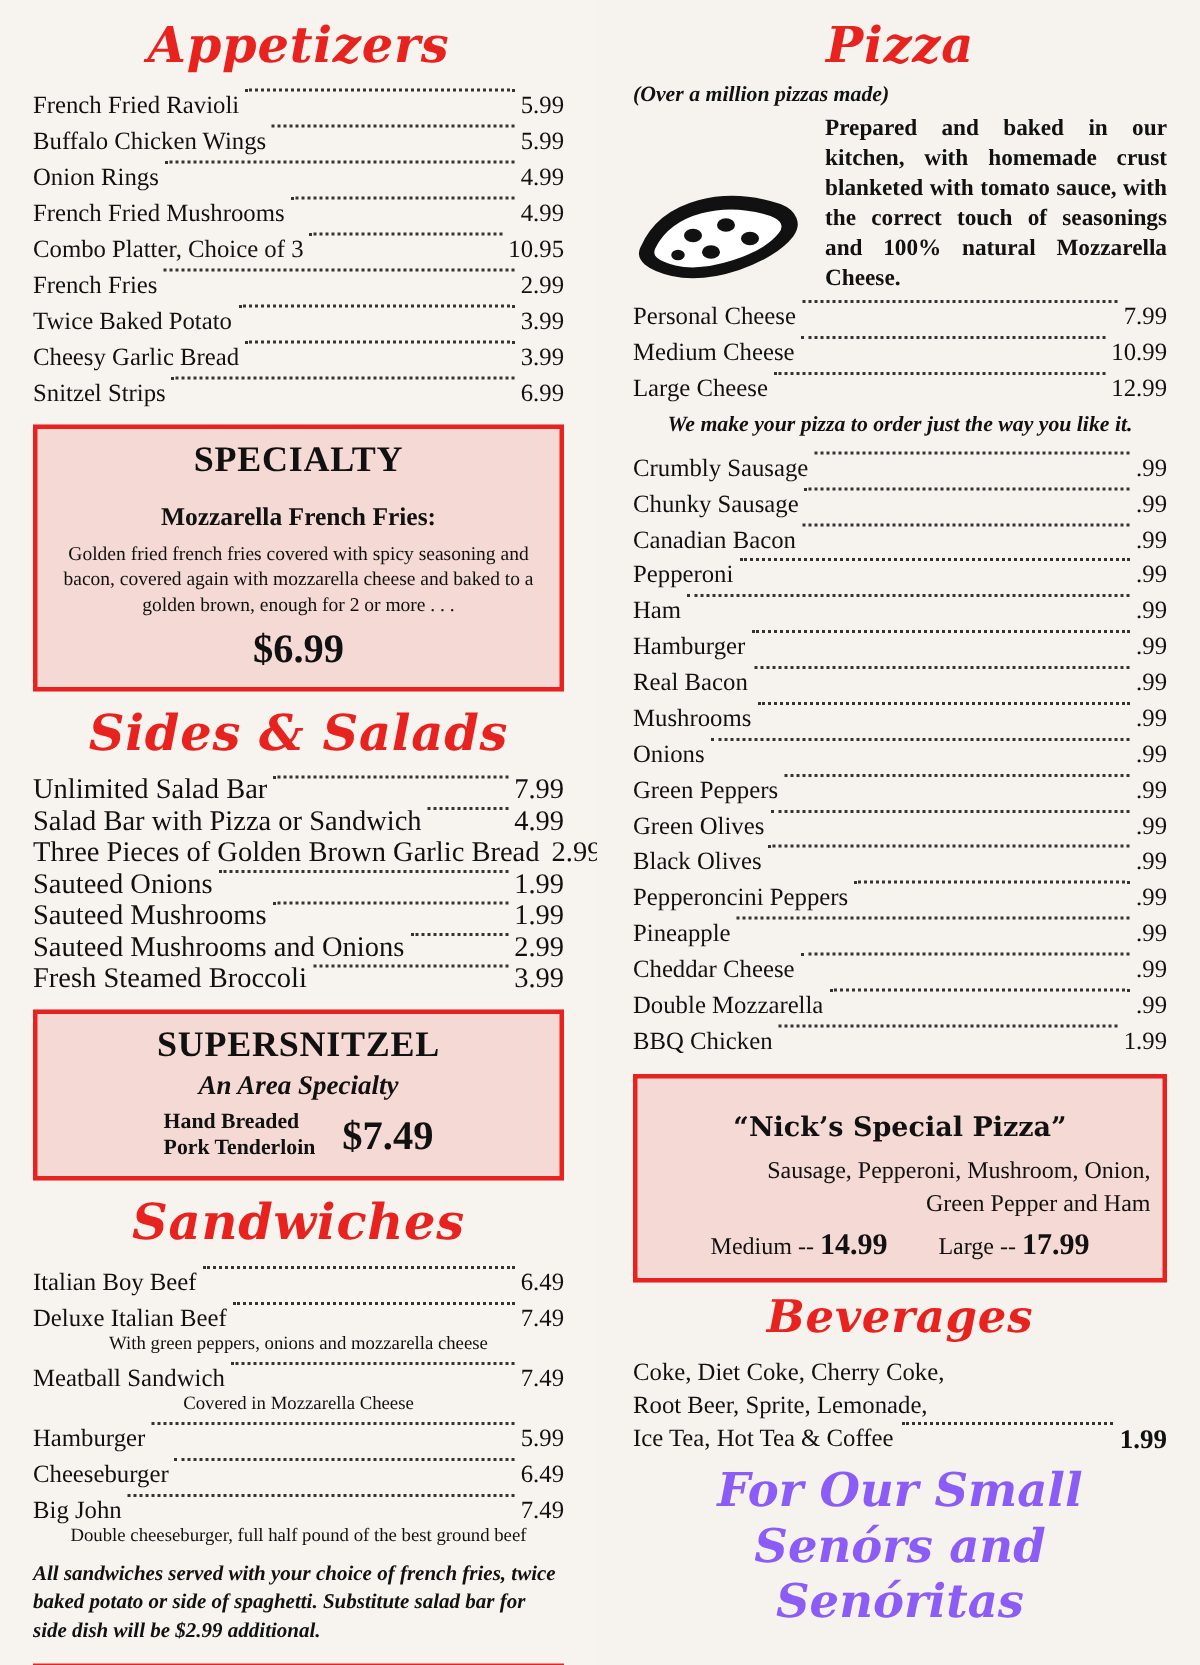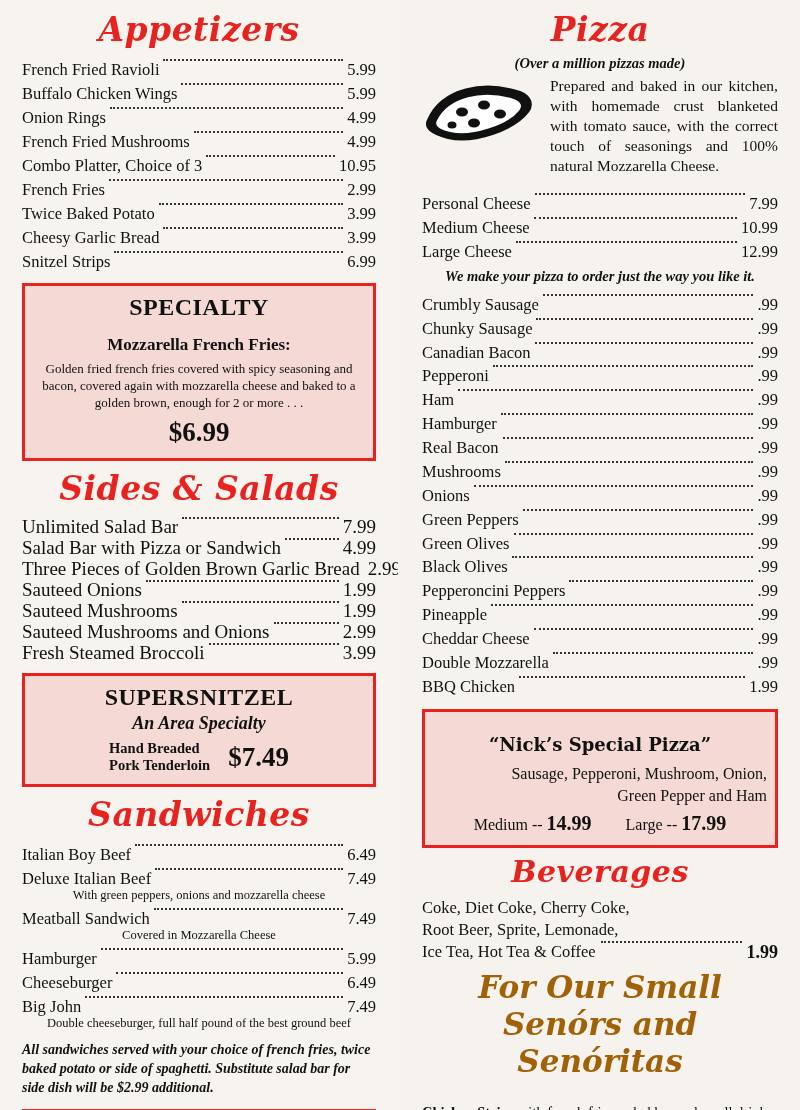--- a/index.html
+++ b/index.html
@@ -103,23 +103,23 @@
     border:3px solid #e8231f;
     background:#ffffff;
     margin-top:12px;
     padding:7px 8px 10px 8px;
     text-align:center;
   }
   .hosts .q{font-style:italic;font-weight:700;font-size:16px;margin-bottom:4px;}
 
   
   .pizza-made{
-    font-style:italic;font-weight:700;font-size:14.5px;text-align:center;margin:-2px 0 4px 0;
-  }
-  .pizza-intro{display:flex;gap:8px;align-items:flex-start;margin-bottom:16px;}
+    font-style:italic;font-weight:700;font-size:14.5px;margin:-2px 0 4px 0;
+  }
+  .pizza-intro{display:flex;gap:8px;align-items:flex-end;margin-bottom:3px;font-weight:bold;}
   .pizza-art{flex:0 0 120px;padding-top:4px;}
   .pizza-text{
     flex:1 1 auto;font-size:15.5px;line-height:20px;text-align:justify;
   }
   .order-note{
     font-style:italic;font-weight:700;font-size:14.5px;text-align:center;margin:4px 0 8px 0;
   }
 
   
   .nick{
@@ -138,21 +138,21 @@
   .nick .nrow b{font-size:20px;}
 
   
   .bev{font-size:16.5px;line-height:22px;}
   .bev .row{display:flex;align-items:flex-start;}
   .bev .row .dots{flex:1 1 auto;border-bottom:2px dotted #333;margin:0 5px 5px 5px;height:0;}
   .bev .row .pr{font-weight:700;font-size:18px;}
 
   
   .kids-title{
-    font-family:"DejaVu Serif", serif;font-style:italic;font-weight:700;color:#a16207;
+    font-family:"DejaVu Serif", serif;font-style:italic;font-weight:700;color:#8b5cf6;
     text-align:center;font-size:31px;line-height:37px;margin:6px 0 22px 0;
   }
   .kids ul{list-style:none;margin:0;padding:0;}
   .kids li{font-size:14.5px;line-height:20px;}
   .kids li b{font-weight:700;}
 </style>
 </head>
 <body>
 
 <div class="page">

